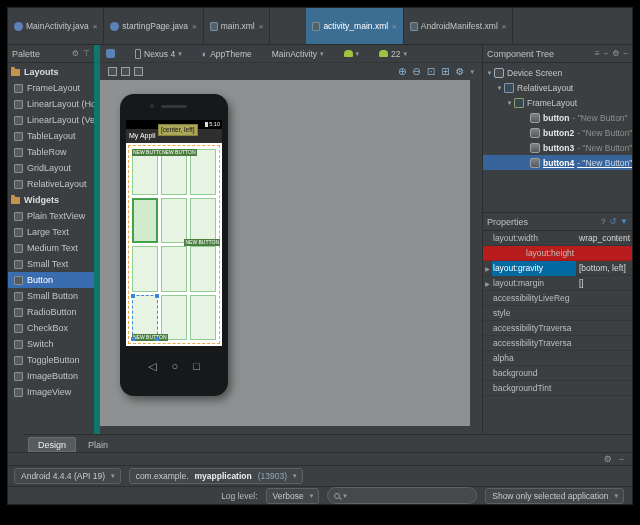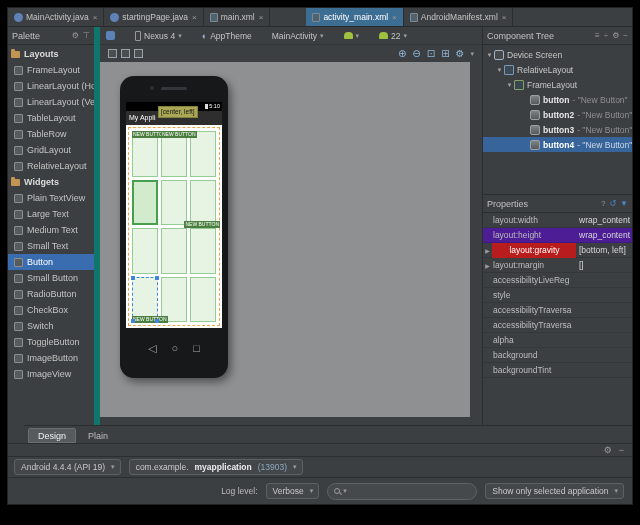--- a/index.html
+++ b/index.html
@@ -2,21 +2,21 @@
 <html><head>
 <meta charset="utf-8">
 <style>
   * { margin:0; padding:0; box-sizing:border-box; }
   html,body { width:640px; height:525px; }
   body { background:#000; font-family:"Liberation Sans","DejaVu Sans",sans-serif; overflow:hidden; }
   .frame { width:640px; height:525px; padding:7px 7px 0 7px; }
   .inner { width:626px; height:498px; background:#3c3f41; display:flex; flex-direction:column; border:1px solid #222; }
 
   
-  .tabbar { height:19px; display:flex; background:#3c3f41; border-bottom:1px solid #282b2c; flex:0 0 auto; }
+  .tabbar { height:37px; display:flex; background:#3c3f41; border-bottom:1px solid #282b2c; flex:0 0 auto; }
   .tab { display:flex; align-items:center; gap:3px; padding:0 6px; font-size:8.5px; color:#c4c4c4; border-right:1px solid #2b2e2f; white-space:nowrap; }
   .tab.active { background:#3c6e93; color:#fff;margin-left:36px; }
   .tab-close { color:#9a9a9a; font-size:8px; margin-left:1px; }
   .ic-java { width:9px; height:9px; border-radius:50%; background:#5d82b8; display:inline-block; flex:0 0 auto; }
   .ic-xml { width:8px; height:9px; background:#51626f; display:inline-block; border-radius:1px; border:1px solid #7d8b96; flex:0 0 auto; }
 
   
   .main { flex:1; display:flex; min-height:0; }
 
   
@@ -86,33 +86,33 @@
   .ic-btn { background:linear-gradient(#7d8286,#565a5d); border:1px solid #9aa0a4; border-radius:2px; }
   .tree-label.bold { font-weight:bold; color:#e6e6e6; }
   .tree-row.selected .tree-label { color:#fff; }
   .tree-suffix { color:#8f8f8f; margin-left:3px; }
   .tree-row.selected .tree-suffix { color:#cdd9e6; }
   .props { flex:1; overflow:hidden; }
   .prop-row { display:flex; align-items:center; height:15px; font-size:8.5px; border-bottom:1px solid rgba(0,0,0,0.12); }
   .prop-arrow { width:9px; text-align:center; color:#9a9a9a; font-size:6px; flex:0 0 auto; }
   .prop-key { width:84px; flex:0 0 auto; color:#bdbdbd; overflow:hidden; white-space:nowrap; height:15px; line-height:15px; padding-left:1px; }
   .prop-value { flex:1; color:#d8d8d8; overflow:hidden; white-space:nowrap; padding-left:3px; }
-  .prop-row.row-selected { background:#4c1d95; }
-  .prop-key.key-selected { background:#b91c1c; color:#fff;text-align:center; }
+  .prop-row.row-selected { background:#b91c1c;gap:33px; }
+  .prop-key.key-selected { background:#0369a1; color:#fff; }
 
   
   .designtext { height:18px; flex:0 0 auto; border-top:1px solid #2b2e2f; display:flex; align-items:flex-end; gap:2px; padding:0 0 0 4px;margin-left:16px; }
   .dt-tab { height:15px; line-height:14px; padding:0 9px; font-size:9px; color:#bdbdbd; border:1px solid transparent; border-radius:2px 2px 0 0; }
   .dt-tab.active { background:#565b5d; border-color:#6a6e70; color:#eee; }
   .gearrow { height:13px; flex:0 0 auto; border-top:1px solid #2b2e2f; display:flex; justify-content:flex-end; align-items:center; gap:7px; padding-right:8px; color:#9a9a9a; font-size:9px; }
   .statusrow { height:21px; flex:0 0 auto; border-top:1px solid #2b2e2f; display:flex; align-items:center; gap:8px; padding:0 6px; font-size:8.5px; color:#c6c6c6; }
   .dd { height:16px; border:1px solid #5c6062; border-radius:3px; background:#43474a; padding:0 5px 0 6px; display:flex; align-items:center; gap:6px; color:#c9c9c9; white-space:nowrap; }
   .app-bold { font-weight:bold; color:#ececec; }
   .app-suffix { color:#8fa8c0; }
-  .logrow { height:27px; flex:0 0 auto; border-top:1px solid #2b2e2f; display:flex; align-items:center; justify-content:flex-end; gap:8px; padding:0 8px; font-size:8.5px; color:#bdbdbd; }
+  .logrow { height:18px; flex:0 0 auto; border-top:1px solid #2b2e2f; display:flex; align-items:center; justify-content:flex-end; gap:8px; padding:0 8px; font-size:8.5px; color:#bdbdbd; }
   .search { width:150px; height:17px; border-radius:9px; background:#45494b; border:1px solid #5f6365; display:flex; align-items:center; padding:0 6px; gap:3px; }
   .mag { width:6px; height:6px; border:1px solid #9a9a9a; border-radius:50%; position:relative; flex:0 0 auto; }
   .mag::after { content:""; position:absolute; width:3px; height:1px; background:#9a9a9a; transform:rotate(45deg); right:-3px; bottom:-1px; }
   .search input { flex:1; background:transparent; border:none; outline:none; color:#ddd; font-size:8.5px; font-family:"Liberation Sans","DejaVu Sans",sans-serif; min-width:0; }
 </style>
 </head>
 <body>
 
 <div class="frame">
   <div class="inner">
@@ -479,21 +479,21 @@
               <span class="tree-suffix">- "New Button"</span>
             </div>
 
             <div class="tree-row" style="padding-left: 38px;">
               <span class="expander"></span>
               <span class="tree-icon ic-btn"></span>
               <span class="tree-label bold">button3</span>
               <span class="tree-suffix">- "New Button"</span>
             </div>
 
-            <div class="tree-row selected" style="padding-left: 38px;">
+            <div class="tree-row selected" style="padding-left: 38px; text-decoration: underline;">
               <span class="expander"></span>
               <span class="tree-icon ic-btn"></span>
               <span class="tree-label bold">button4</span>
               <span class="tree-suffix">- "New Button"</span>
             </div>
 
         </div>
         <div class="panel-header">
           <span>Properties</span>
           <span class="spacer"></span>

